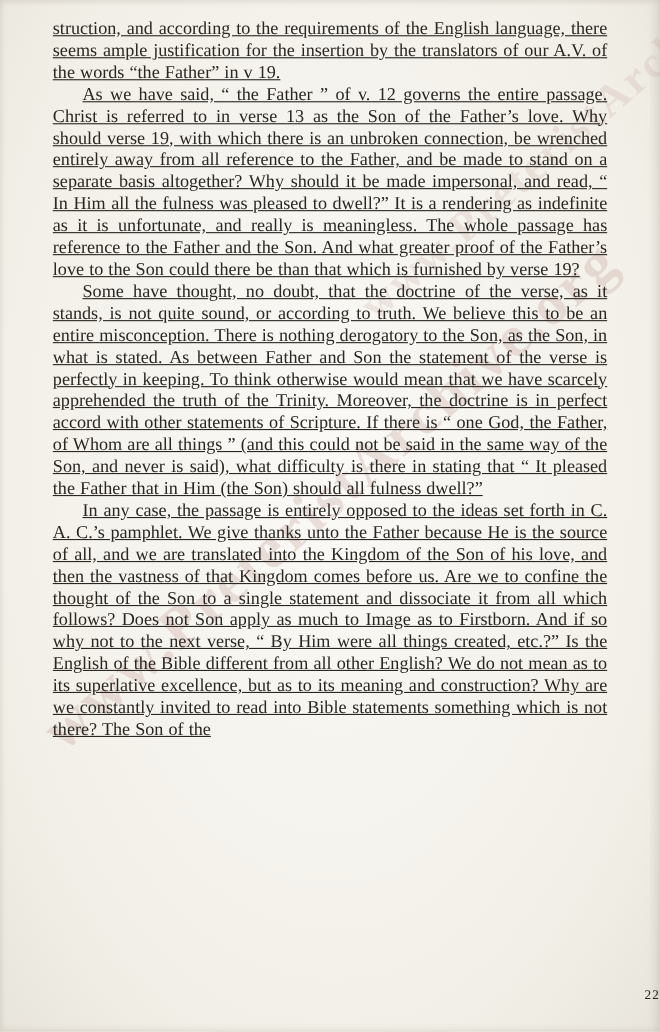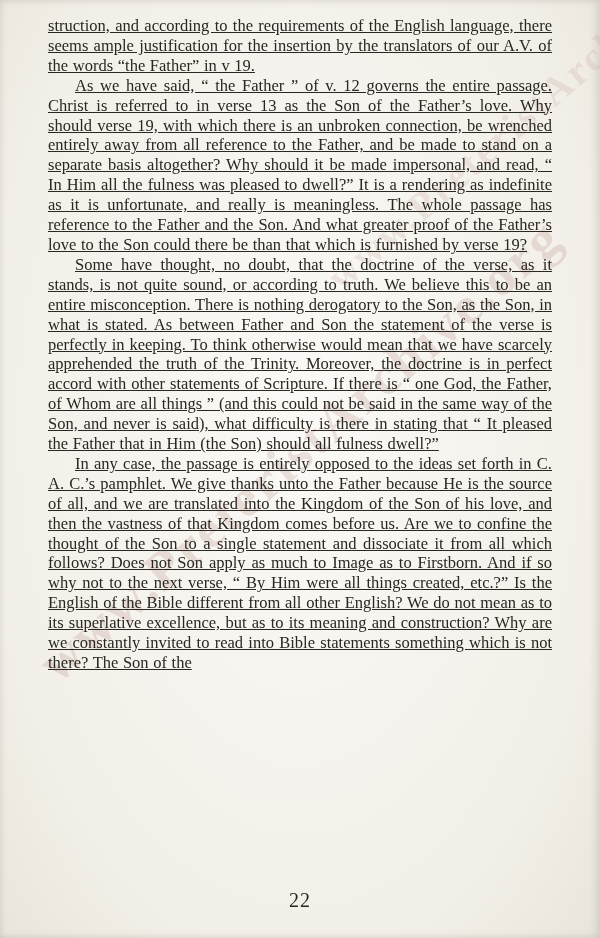--- a/index.html
+++ b/index.html
@@ -38,23 +38,23 @@
     text-decoration: underline;
   }
   .text-block p.indent {
     text-indent: 27px;
   }
   .page-number {
     position: absolute;
     bottom: 26px;
     left: 0;
     right: 0;
-    text-align: center;
+    text-align: right;
     color: #2a2722;
-    font-size: 20px;
+    font-size: 12px;
     letter-spacing: 1px;
   }
   .watermark {
     position: absolute;
     top: 48%;
     left: 50%;
     transform: translate(-50%, -50%) rotate(-41deg);
     transform-origin: center;
     white-space: nowrap;
     font-size: 54px;

